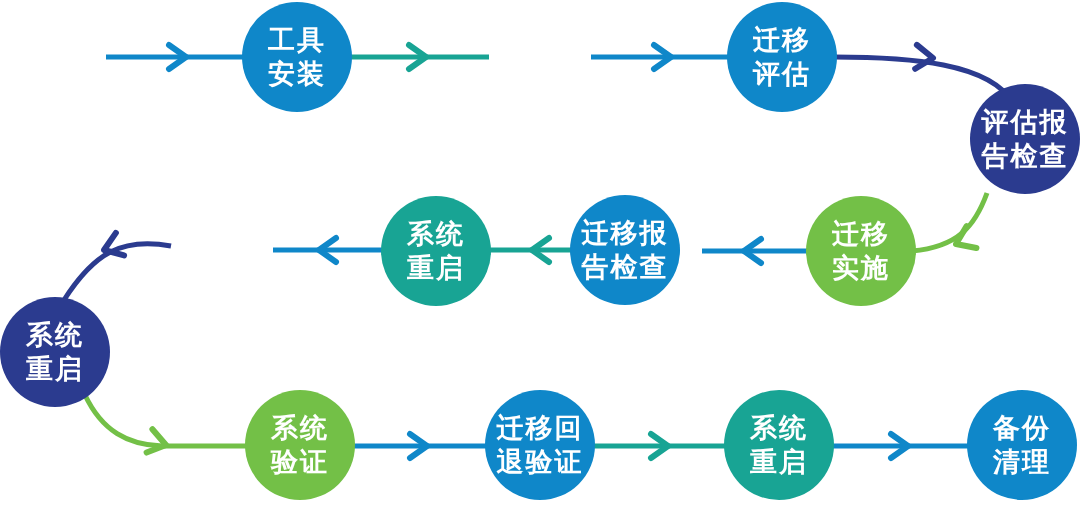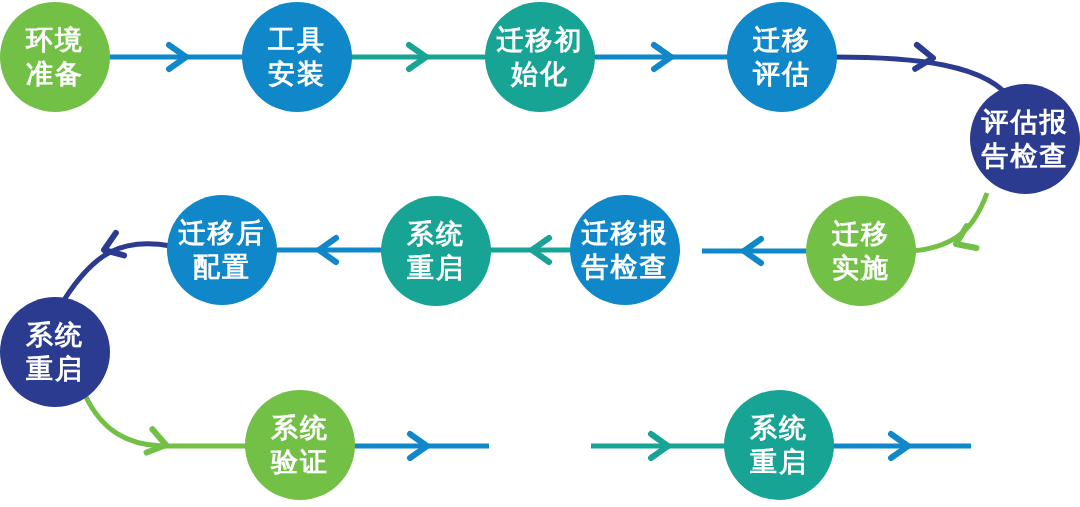--- a/index.html
+++ b/index.html
@@ -116,31 +116,23 @@
     <g>
       <path class="line stroke-teal" d="M591 446 H728"></path>
       <path class="chev stroke-teal" d="M-17 -12 L0 0 L-17 12" transform="translate(668,446)"></path>
     </g>
     <g>
       <path class="line stroke-blue" d="M830 446 H971"></path>
       <path class="chev stroke-blue" d="M-17 -12 L0 0 L-17 12" transform="translate(908,446)"></path>
     </g>
   </svg>
 
-  <div class="node c-green" style="left:0px;top:2px">
-    <span class="node-label">环境
-准备</span>
-  </div>
   <div class="node c-blue" style="left:242px;top:2px">
     <span class="node-label">工具
 安装</span>
-  </div>
-  <div class="node c-teal" style="left:485px;top:2px">
-    <span class="node-label">迁移初
-始化</span>
   </div>
   <div class="node c-blue" style="left:727px;top:2px">
     <span class="node-label">迁移
 评估</span>
   </div>
   <div class="node c-navy" style="left:970px;top:84px">
     <span class="node-label">评估报
 告检查</span>
   </div>
 
@@ -149,31 +141,35 @@
 实施</span>
   </div>
   <div class="node c-blue" style="left:570px;top:195px">
     <span class="node-label">迁移报
 告检查</span>
   </div>
   <div class="node c-teal" style="left:381px;top:196px">
     <span class="node-label">系统
 重启</span>
   </div>
-  <div class="node c-blue" style="left:167px;top:195px">
-    <span class="node-label">迁移后
-配置</span>
-  </div>
   <div class="node c-navy" style="left:0px;top:297px">
     <span class="node-label">系统
 重启</span>
   </div>
 
   <div class="node c-green" style="left:245px;top:390px">
     <span class="node-label">系统
 验证</span>
   </div>
+  <div class="node c-blue" style="left:485px;top:390px">
+    <span class="node-label">迁移回
+退验证</span>
+  </div>
   <div class="node c-teal" style="left:724px;top:390px">
     <span class="node-label">系统
 重启</span>
+  </div>
+  <div class="node c-blue" style="left:967px;top:390px">
+    <span class="node-label">备份
+清理</span>
   </div>
 
 </div>
 
 </body></html>

